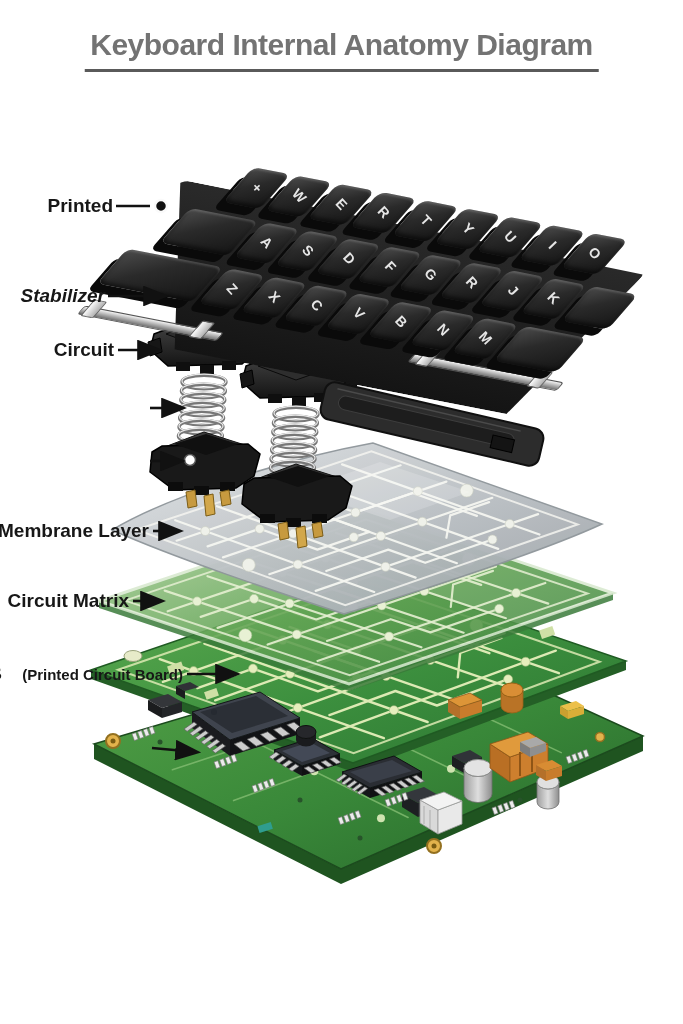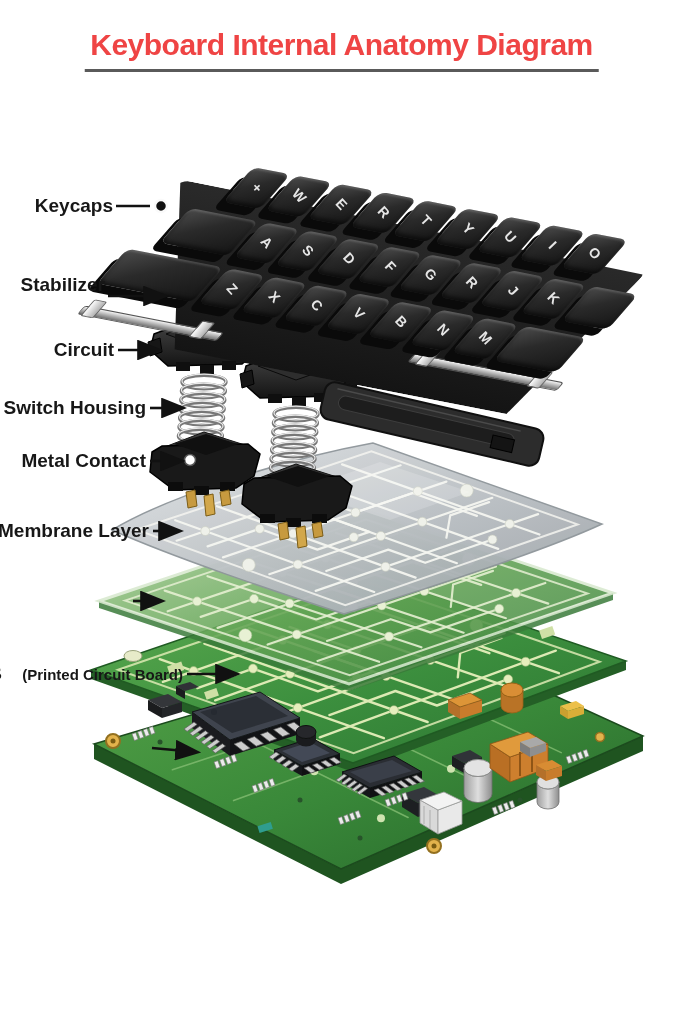--- a/index.html
+++ b/index.html
@@ -1,20 +1,20 @@
 <!DOCTYPE html>
 <html style="--title_text: #3a3a3a; --label_text: #171717; --arrow_black: #111111; --keycap_black: #1c1c1c; --keycap_letter: #e6e6e6; --switch_stem_white: #f4f4f4; --spring_silver: #8f8f8f; --pin_gold: #c79a3f; --membrane_silver: #b7bcc0; --matrix_green: #69a85b; --pcb_green: #3c8f3e; --board_green: #398839; --trace_pale: #eef3d6; --board_edge_dark: #1f5420; --component_orange: #cd7f2e; --component_silver: #c6c6c6; --ic_dark: #24262b; --pad_gold: #d9a62e;"><head>
 <meta charset="utf-8">
 <style>
   html,body{margin:0;padding:0;background:#fff;}
   .stage{position:relative;width:683px;height:1024px;background:#fff;overflow:hidden;
          font-family:"Liberation Sans",sans-serif;}
   
   .title{position:absolute;top:28px;left:50%;transform:translateX(-50%);
-         font-size:30px;font-weight:700;color:#ef4444;letter-spacing:-.5px;
+         font-size:30px;font-weight:700;color:#737373;letter-spacing:-.5px;
          border-bottom:3px solid #5a5a5a;padding:0 6px 7px;white-space:nowrap;z-index:6;}
   
   svg{position:absolute;left:0;top:0;}
   #svg-lower{z-index:1;}
   #svg-upper{z-index:5;pointer-events:none;}
   .tr-mem{stroke:#f4f5f0;stroke-width:2.2;fill:none;opacity:.95;stroke-linecap:round;stroke-linejoin:round;}
   .nd-mem{fill:#eff1ea;stroke:#c9cdbf;stroke-width:.6;}
   .tr-mat{stroke:#e5efd2;stroke-width:2.2;fill:none;opacity:.9;stroke-linecap:round;stroke-linejoin:round;}
   .nd-mat{fill:#e8f1d4;stroke:#a9c493;stroke-width:.6;}
   .tr-pcb{stroke:#ddeab4;stroke-width:2.4;fill:none;stroke-linecap:round;stroke-linejoin:round;}
@@ -548,20 +548,19 @@
     <line class="arrow-line" marker-end="url(#arrowhead)" x1="108" y1="296" x2="164" y2="296"></line>
     <line class="arrow-line" marker-end="url(#arrowhead)" x1="118" y1="350" x2="158" y2="350"></line>
     <line class="arrow-line" marker-end="url(#arrowhead)" x1="150" y1="408" x2="182" y2="408"></line>
     <line class="arrow-line" marker-end="url(#arrowhead)" x1="150" y1="461" x2="181" y2="461"></line>
     <line class="arrow-line" marker-end="url(#arrowhead)" x1="153" y1="531" x2="179" y2="531"></line>
     <line class="arrow-line" marker-end="url(#arrowhead)" x1="133" y1="601" x2="161" y2="601"></line>
     <line class="arrow-line" marker-end="url(#arrowhead)" x1="187" y1="674" x2="236" y2="674"></line>
     <line class="arrow-line" marker-end="url(#arrowhead)" x1="152" y1="748" x2="196" y2="752"></line>
   </svg>
 
-  <div class="lbl" style="right:570px;top:193px;"><span>Keycaps</span></div>
-  <div class="lbl" style="right:578px;top:272px;"><span>Stabilizer</span></div>
+  <div class="lbl" style="right:570px;top:193px;"><span>Printed</span></div>
+  <div class="lbl" style="right:578px;top:283px;font-style:italic;"><span>Stabilizer</span></div>
   <div class="lbl" style="right:569px;top:337px;"><span>Circuit</span></div>
-  <div class="lbl" style="right:537px;top:395px;"><span>Switch Housing</span></div>
-  <div class="lbl" style="right:537px;top:448px;"><span>Metal Contact</span></div>
   <div class="lbl" style="right:534px;top:518px;"><span>Membrane Layer</span></div>
+  <div class="lbl" style="right:554px;top:588px;"><span>Circuit Matrix</span></div>
   <div class="lbl" style="right:500px;top:660px;"><span class="big">PCB</span><span class="small">(Printed Circuit Board)</span></div>
 </div>
 
 </body></html>

